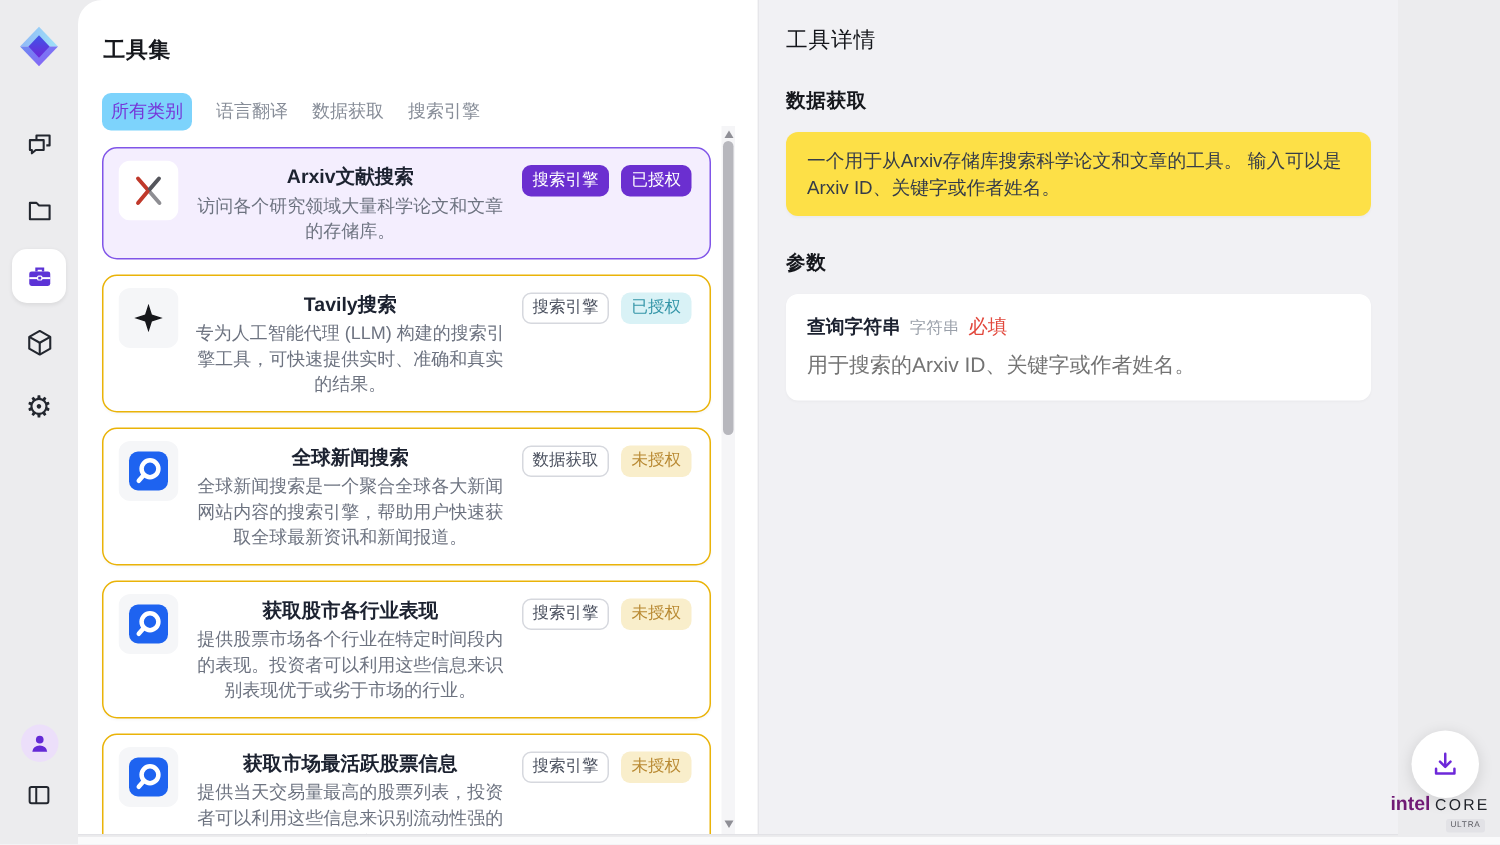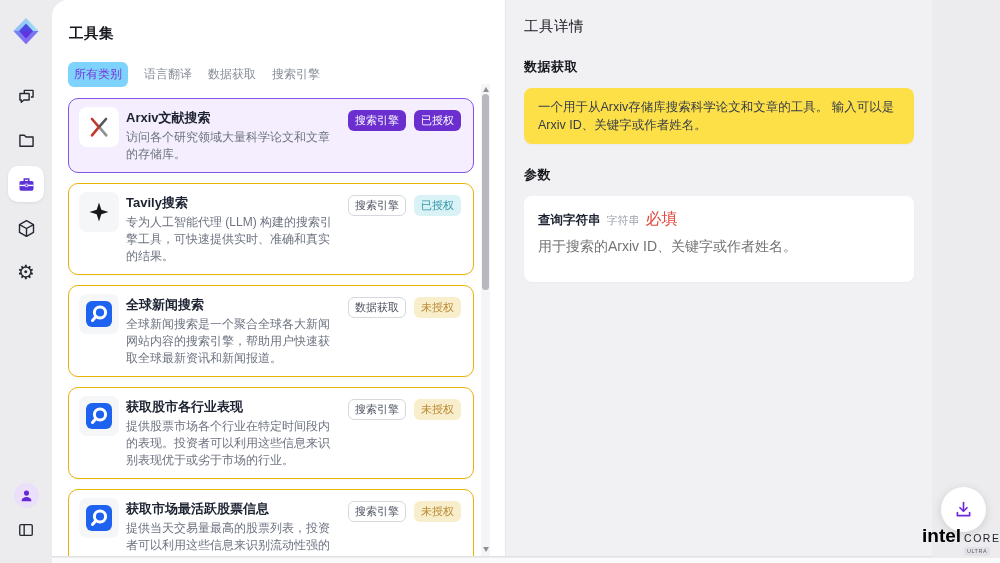--- a/index.html
+++ b/index.html
@@ -26,21 +26,21 @@
   .list-panel { position:relative; width:453px; background:#ffffff; padding:14px 0 0 16px; }
   .panel-title { font-size:14.5px; font-weight:700; color:#16181d; margin:10px 0 0 1px; letter-spacing:.5px; }
   .tabs { display:flex; align-items:center; gap:16px; margin-top:19px; }
   .tab { font-size:12px; color:#878d98; padding:4px 0; border-radius:6px; cursor:pointer; white-space:nowrap; }
   .tab.active { background:#7dd3fc; color:#7636d8; padding:4px 6px; }
   .cards { margin-top:11px; width:406px; display:flex; flex-direction:column; gap:10px; }
   .card { display:flex; gap:7px; background:#ffffff; border:1px solid #eab308; border-radius:10px; padding:8px 12px 9px 10px; box-shadow:0 1px 2px rgba(20,20,40,.04); cursor:pointer; }
   .card.selected { background:#f4eefe; border:1.5px solid #8055e8; box-shadow:none; }
   .t-icon { width:40px; height:40px; flex-shrink:0; }
   .t-icon svg { display:block; }
-  .t-body { flex:1; min-width:0; padding-top:1px; }
+  .t-body { flex:1; min-width:0; padding-top:1px;text-align:center; }
   .t-name { font-size:13px; font-weight:700; color:#1c2230; line-height:19px; }
   .t-desc { font-size:12px; color:#6d7380; line-height:17px; margin-top:2px; }
   .t-badges { display:flex; gap:8px; align-self:flex-start; margin-top:3px; flex-shrink:0; }
   .badge { font-size:11px; line-height:1; border-radius:6px; white-space:nowrap; }
   .badge.outline { border:1px solid #d6d8de; color:#4c5260; background:#fff; padding:4px 6px; }
   .badge.solid { background:#6b2fd0; color:#ffffff; padding:5px 7px; }
   .badge.ok { background:#d9f2f6; color:#3596a8; padding:5px 7px; }
   .badge.no { background:#f9eecb; color:#b98a33; padding:5px 7px; }
 
   
@@ -49,31 +49,31 @@
   .sb-up { top:1px; } .sb-down { bottom:2px; }
   .tri-up { width:0; height:0; border-left:3.5px solid transparent; border-right:3.5px solid transparent; border-bottom:5px solid #8f8f96; }
   .tri-down { width:0; height:0; border-left:3.5px solid transparent; border-right:3.5px solid transparent; border-top:5px solid #8f8f96; }
   .sb-thumb { position:absolute; top:10px; left:1px; width:7px; height:196px; background:#b7b7bd; border-radius:4px; cursor:pointer; }
 
   
   .details-panel { flex:1; background:#f1f1f4; border-left:1px solid #e6e6ea; padding:17px 18px; }
   .d-title { font-size:14.5px; font-weight:400; color:#15171c; letter-spacing:.5px; }
   .d-sub { font-size:13px; font-weight:700; color:#15171c; margin-top:22px; letter-spacing:.5px; }
   .d-box { background:#fde047; border-radius:8px; padding:10px 14px; margin-top:12px; font-size:12.5px; color:#353c49; line-height:18px; box-shadow:0 1px 2px rgba(20,20,40,.03); }
-  .param-box { background:#ffffff; border-radius:8px; padding:13px 14px 26px 14px; margin-top:12px; box-shadow:0 1px 2px rgba(20,20,40,.03); }
+  .param-box { background:#ffffff; border-radius:8px; padding:13px 14px 14px 14px; margin-top:12px; box-shadow:0 1px 2px rgba(20,20,40,.03); }
   .p-head { display:flex; align-items:baseline; gap:6px; }
   .p-name { font-size:12.5px; font-weight:700; color:#1c2230; }
   .p-type { font-size:11px; color:#9aa0aa; }
-  .p-req { font-size:16px; color:#e2483d; }
+  .p-req { font-size:13px; color:#e2483d; }
   .p-desc { margin-top:8px; font-size:14px; color:#737373; }
 
   
   .download-btn { position:absolute; left:941px; top:487px; width:45px; height:45px; border-radius:50%; background:#ffffff; box-shadow:0 2px 10px rgba(0,0,0,.13); display:flex; align-items:center; justify-content:center; cursor:pointer; }
   .brand { position:absolute; left:922px; top:529px; width:76px; text-align:center; line-height:13px; }
-  .brand .b-intel { font-size:19px; font-weight:600; color:#000000; letter-spacing:0; }
+  .brand .b-intel { font-size:13px; font-weight:600; color:#701a75; letter-spacing:0; }
   .brand .b-core { font-size:10.5px; font-weight:500; color:#21242b; letter-spacing:1.5px; text-transform:uppercase; margin-left:3px; }
   .brand-badge { display:block; margin:2px 0 0 42px; width:26px; height:9px; background:#e2e2e6; border-radius:2px; font-size:5.5px; line-height:9px; color:#5d5d64; letter-spacing:.5px; text-transform:uppercase; text-align:center; }
 </style>
 </head>
 <body>
 
 <div id="app">
 
   <div class="sidebar">
     <div class="logo">

